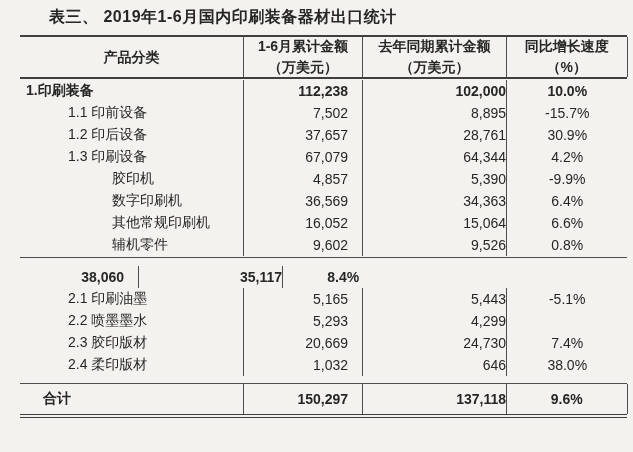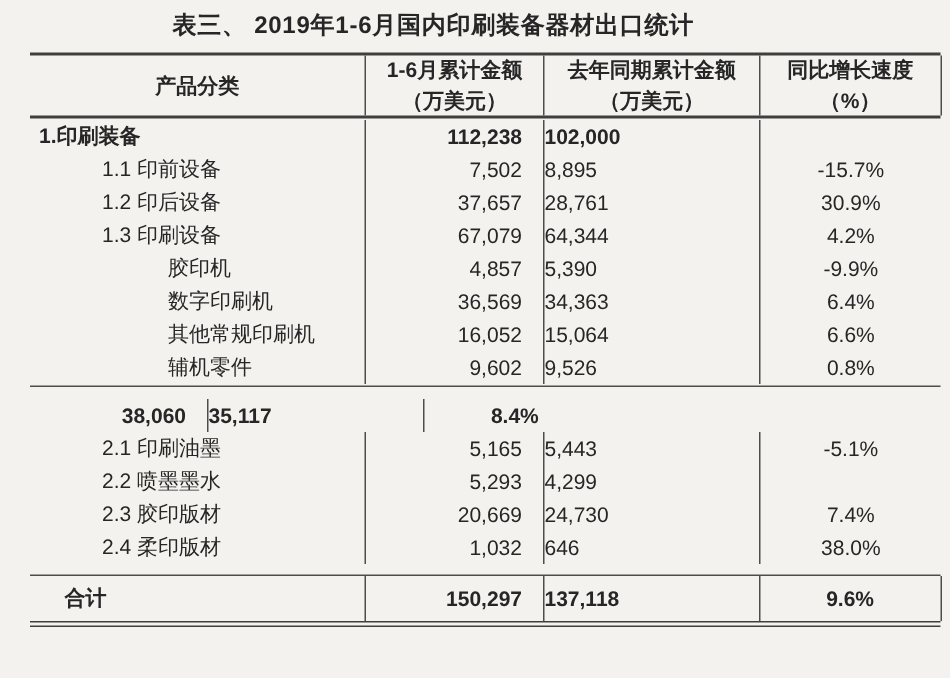--- a/index.html
+++ b/index.html
@@ -6,30 +6,30 @@
   html, body {
     width: 633px; height: 452px;
     background: #f3f2ef;
     color: #262626;
     font-family: "Liberation Sans", "DejaVu Sans", sans-serif;
     overflow: hidden;
   }
   .title-bar {
     height: 35px;
     display: flex; align-items: center;
-    padding-left: 115px;
+    padding-left: 49px;
     font-size: 16px; font-weight: bold;
     letter-spacing: 0.5px;
   }
   .stat-table { margin-left: 20px; width: 607px; font-size: 14px; }
 
   .cell { flex-shrink: 0; height: 100%; display: flex; align-items: center; }
   .c1 { width: 224px; border-right: 1.5px solid #4d4d4d; }
   .c2 { width: 119px; border-right: 1.5px solid #4d4d4d; justify-content: flex-end; padding-right: 14px; }
-  .c3 { width: 144px; border-right: 1.5px solid #4d4d4d; padding-right: 10px; }
+  .c3 { width: 144px; border-right: 1.5px solid #4d4d4d; justify-content: flex-end; }
   .c4 { width: 120.5px; justify-content: center; }
 
   .header-row {
     display: flex; height: 44px;
     border-top: 2px solid #3f3f3f;
     border-bottom: 2px solid #3f3f3f;
     font-weight: bold;
   }
   .header-row .cell { flex-direction: column; justify-content: center; padding-right: 0; }
   .header-row .c1, .header-row .c2, .header-row .c3, .header-row .c4 { align-items: center; }
@@ -87,20 +87,23 @@
         <div class="row lvl0 bold">
           <div class="cell c1">
             <span>1.印刷装备</span>
           </div>
           <div class="cell c2">
             <span>112,238</span>
           </div>
           <div class="cell c3">
             <span>102,000</span>
           </div>
+          <div class="cell c4">
+            <span>10.0%</span>
+          </div>
         </div>
         <div class="row lvl1">
           <div class="cell c1">
             <span>1.1 印前设备</span>
           </div>
           <div class="cell c2">
             <span>7,502</span>
           </div>
           <div class="cell c3">
             <span>8,895</span>

